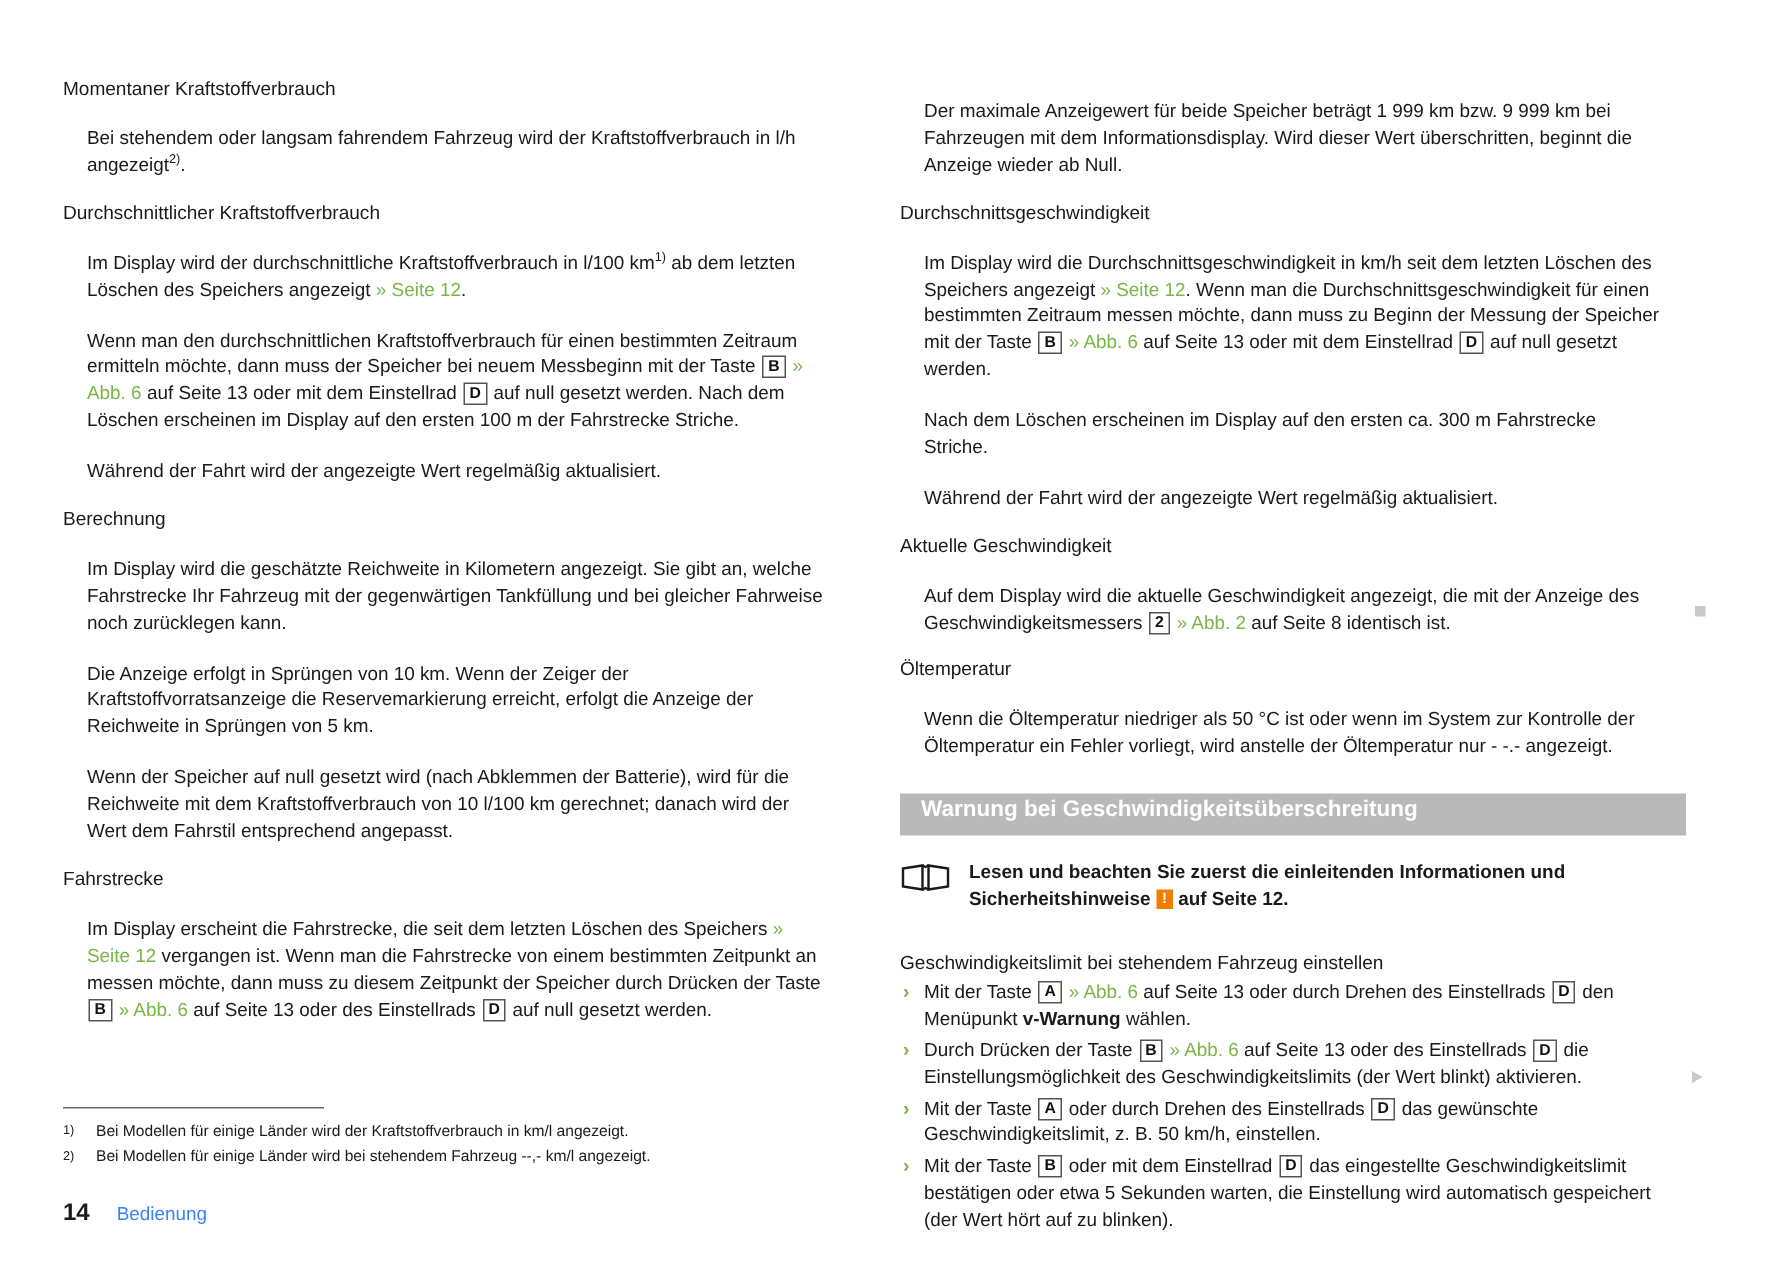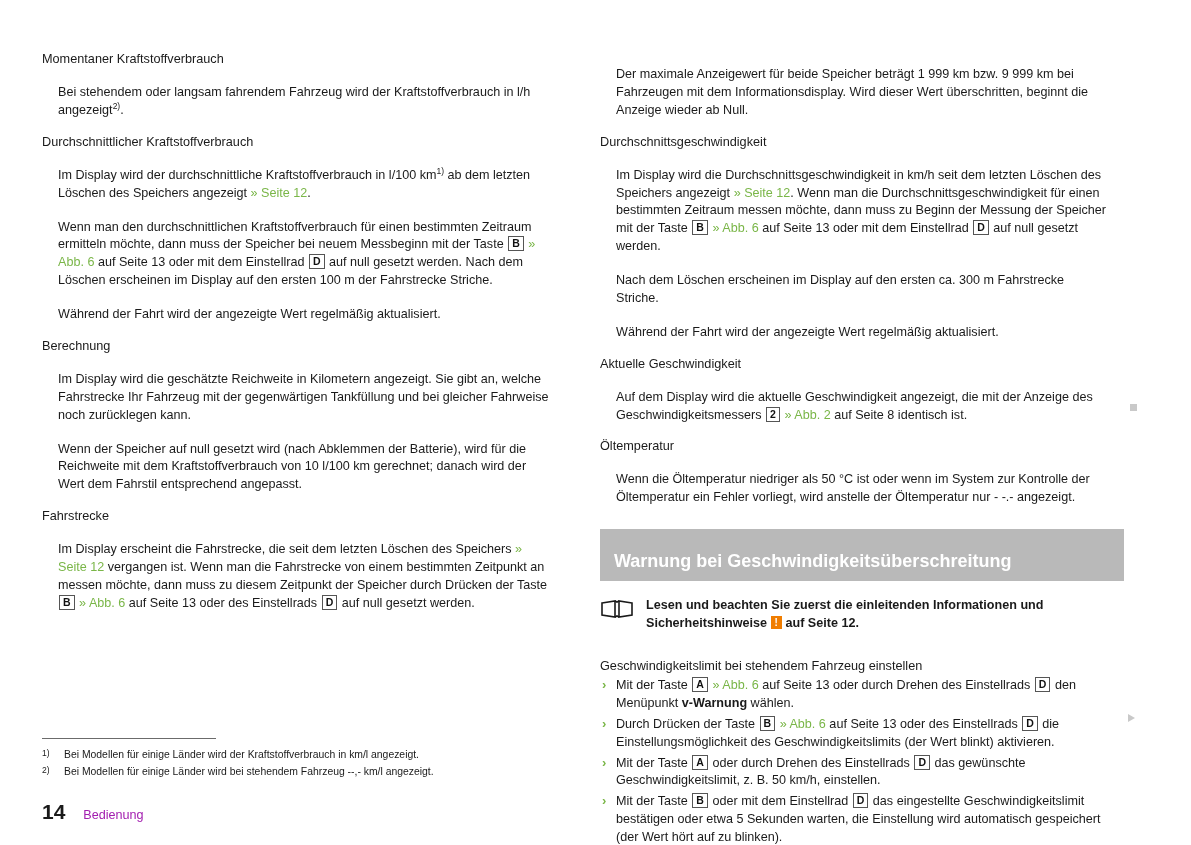--- a/index.html
+++ b/index.html
@@ -95,38 +95,38 @@
 
   
   .footer {
     position: absolute;
     left: 42px;
     top: 800px;
     display: flex;
     align-items: baseline;
   }
   .folio {
-    font-size: 21px;
+    font-size: 16px;
     font-weight: bold;
     color: #1a1a1a;
     margin-right: 18px;
   }
   .footer-title {
     font-size: 12.6px;
-    color: #a21caf;
+    color: #3b82f6;
   }
 
   
   .band {
     position: relative;
     background: #b9b9b9;
     color: #ffffff;
-    font-size: 18px;
-    font-weight: bold;
-    padding: 22px 14px 9px 14px;
+    font-size: 15px;
+    font-weight: bold;
+    padding: 2px 14px 9px 14px;
     margin: 22px 0 16px 0;
     width: 524px;
   }
 
   
   .note {
     display: flex;
     gap: 12px;
     margin-bottom: 24px;
     align-items: flex-start;
@@ -201,20 +201,21 @@
 
   <div class="col col-left" id="left-col">
       <h3 class="head">Momentaner Kraftstoffverbrauch</h3>
       <p class="para">Bei stehendem oder langsam fahrendem Fahrzeug wird der Kraftstoffverbrauch in l/h angezeigt<sup>2)</sup>.</p>
       <h3 class="head">Durchschnittlicher Kraftstoffverbrauch</h3>
       <p class="para">Im Display wird der durchschnittliche Kraftstoffverbrauch in l/100 km<sup>1)</sup> ab dem letzten Löschen des Speichers angezeigt <span class="link">» Seite 12</span>.</p>
       <p class="para">Wenn man den durchschnittlichen Kraftstoffverbrauch für einen bestimmten Zeitraum ermitteln möchte, dann muss der Speicher bei neuem Messbeginn mit der Taste <span class="key">B</span> <span class="link">» Abb. 6</span> auf Seite 13 oder mit dem Einstellrad <span class="key">D</span> auf null gesetzt werden. Nach dem Löschen erscheinen im Display auf den ersten 100 m der Fahrstrecke Striche.</p>
       <p class="para">Während der Fahrt wird der angezeigte Wert regelmäßig aktualisiert.</p>
       <h3 class="head">Berechnung</h3>
       <p class="para">Im Display wird die geschätzte Reichweite in Kilometern angezeigt. Sie gibt an, welche Fahrstrecke Ihr Fahrzeug mit der gegenwärtigen Tankfüllung und bei gleicher Fahrweise noch zurücklegen kann.</p>
+      <p class="para">Die Anzeige erfolgt in Sprüngen von 10 km. Wenn der Zeiger der Kraftstoffvorratsanzeige die Reservemarkierung erreicht, erfolgt die Anzeige der Reichweite in Sprüngen von 5 km.</p>
       <p class="para">Wenn der Speicher auf null gesetzt wird (nach Abklemmen der Batterie), wird für die Reichweite mit dem Kraftstoffverbrauch von 10 l/100 km gerechnet; danach wird der Wert dem Fahrstil entsprechend angepasst.</p>
       <h3 class="head">Fahrstrecke</h3>
       <p class="para">Im Display erscheint die Fahrstrecke, die seit dem letzten Löschen des Speichers <span class="link">» Seite 12</span> vergangen ist. Wenn man die Fahrstrecke von einem bestimmten Zeitpunkt an messen möchte, dann muss zu diesem Zeitpunkt der Speicher durch Drücken der Taste <span class="key">B</span> <span class="link">» Abb. 6</span> auf Seite 13 oder des Einstellrads <span class="key">D</span> auf null gesetzt werden.</p>
     </div>
 
   <div class="col col-right" id="right-col">
       <p class="para">Der maximale Anzeigewert für beide Speicher beträgt 1 999 km bzw. 9 999 km bei Fahrzeugen mit dem Informationsdisplay. Wird dieser Wert überschritten, beginnt die Anzeige wieder ab Null.</p>
       <h3 class="head">Durchschnittsgeschwindigkeit</h3>
       <p class="para">Im Display wird die Durchschnittsgeschwindigkeit in km/h seit dem letzten Löschen des Speichers angezeigt <span class="link">» Seite 12</span>. Wenn man die Durchschnittsgeschwindigkeit für einen bestimmten Zeitraum messen möchte, dann muss zu Beginn der Messung der Speicher mit der Taste <span class="key">B</span> <span class="link">» Abb. 6</span> auf Seite 13 oder mit dem Einstellrad <span class="key">D</span> auf null gesetzt werden.</p>
       <p class="para">Nach dem Löschen erscheinen im Display auf den ersten ca. 300 m Fahrstrecke Striche.</p>

